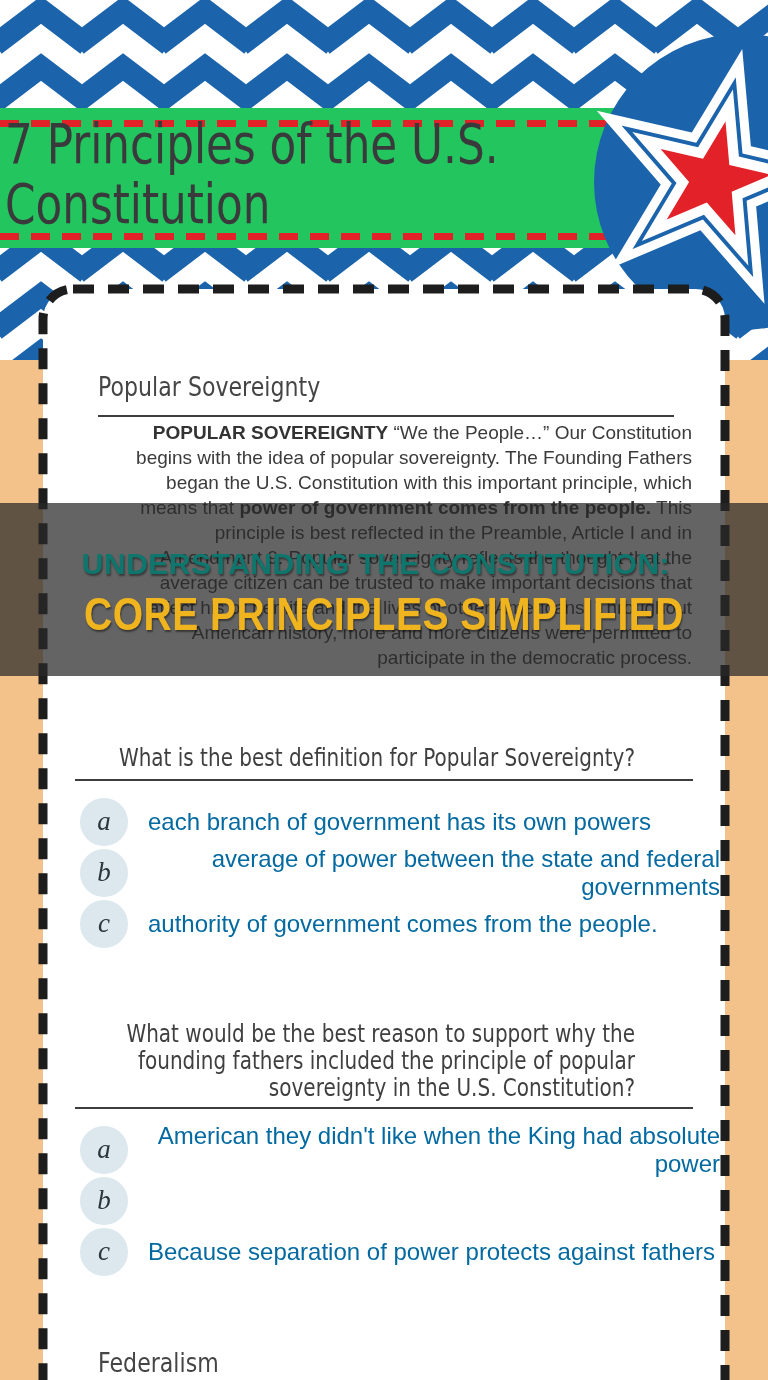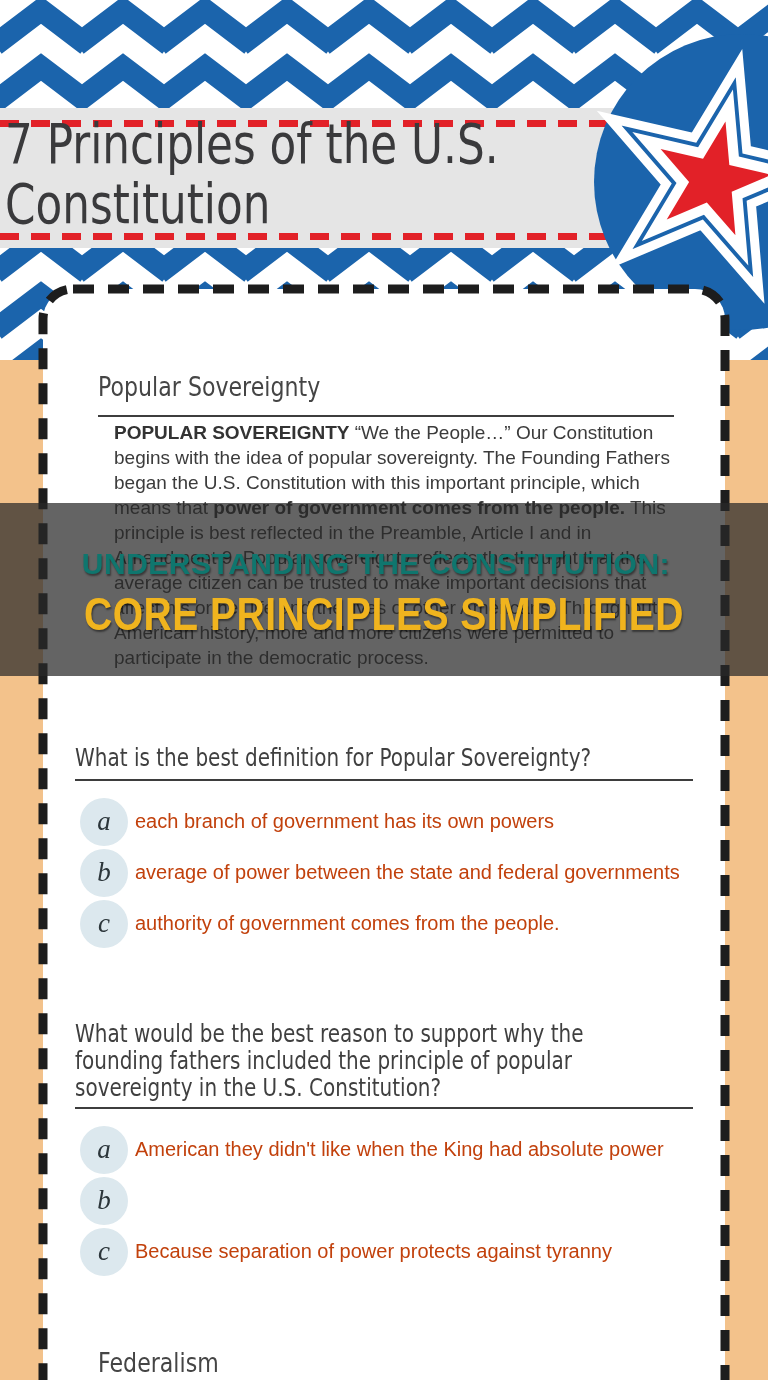--- a/index.html
+++ b/index.html
@@ -4,34 +4,34 @@
 <style>
   html,body{margin:0;padding:0;}
   body{font-family:"Liberation Sans",sans-serif;}
   .page{position:relative;width:768px;height:1380px;overflow:hidden;background:#ffffff;}
 
   
   .chevrons{position:absolute;left:0;top:0;width:768px;height:360px;}
   .orange-bg{position:absolute;left:0;top:360px;width:768px;height:1020px;background:#f3c28b;}
 
   
-  .title-band{position:absolute;left:0;top:108px;width:768px;height:140px;background:#e5e5e5;text-decoration:underline;}
+  .title-band{position:absolute;left:0;top:108px;width:768px;height:140px;background:#22c55e;text-decoration:underline;}
   .red-dash{position:absolute;left:0;width:768px;height:7px;
     background:repeating-linear-gradient(90deg,#e22128 0 19px,transparent 19px 31px);}
   .red-dash.top{top:12px;}
   .red-dash.bottom{top:125px;}
   .main-title{position:absolute;left:5px;top:6px;width:980px;
     font-family:"DejaVu Sans",sans-serif;font-size:56px;line-height:60px;
     color:#3a3a3c;transform:scaleX(0.78);transform-origin:left top;white-space:nowrap;}
 
   
   .star-badge{position:absolute;left:570px;top:20px;width:198px;height:320px;}
 
   
-  .card{position:absolute;left:38px;top:284px;width:692px;height:1096px;}
+  .card{position:absolute;left:38px;top:284px;width:692px;height:1096px;text-align:right;}
   .card svg.border{position:absolute;left:0;top:0;}
   .card-content{position:absolute;left:0;top:0;width:692px;height:1096px;}
 
   .section-heading{position:absolute;left:60px;font-family:"DejaVu Sans",sans-serif;
     font-size:26px;line-height:30px;color:#454545;transform:scaleX(0.85);
     transform-origin:left top;white-space:nowrap;}
   .rule{position:absolute;height:2px;background:#3d3d3d;}
 
   .para{position:absolute;left:76px;top:136px;width:578px;font-size:19px;
     line-height:25px;color:#3b3b3b;}
@@ -39,21 +39,21 @@
 
   .q-heading{position:absolute;left:37px;font-family:"DejaVu Sans",sans-serif;
     font-size:25px;line-height:27px;color:#3f3f3f;transform:scaleX(0.8);
     transform-origin:left top;width:700px;}
 
   .options{position:absolute;left:42px;width:640px;}
   .opt-row{display:flex;align-items:center;height:51px;}
   .opt-circle{width:48px;height:48px;border-radius:50%;background:#dce8ee;
     display:flex;align-items:center;justify-content:center;flex:0 0 48px;
     font-family:"Liberation Serif",serif;font-style:italic;font-size:27px;color:#2c363b;}
-  .opt-text{margin-left:7px;font-size:20px;color:#c2410c;}
+  .opt-text{margin-left:20px;font-size:24px;color:#0369a1;}
 
   
   .banner{position:absolute;left:0;top:503px;width:768px;height:173px;
     background:rgba(40,40,40,0.72);z-index:30;}
   .banner-line1{position:absolute;left:0;top:44px;width:752px;text-align:center;
     font-size:30px;font-weight:bold;color:#0f766e;letter-spacing:0.5px;
     text-shadow:1px 2px 2px rgba(0,0,0,0.45);white-space:nowrap;}
   .banner-line2{position:absolute;left:0;top:84px;width:768px;text-align:center;
     font-size:46px;font-weight:bold;color:#f0b41e;letter-spacing:0.5px;
     transform:scaleX(0.85);transform-origin:center top;
@@ -140,21 +140,21 @@
       <div class="options" style="top:840px;">
         <div class="opt-row">
           <div class="opt-circle">a</div>
           <div class="opt-text">American they didn't like when the King had absolute power</div>
         </div>
         <div class="opt-row">
           <div class="opt-circle">b</div>
         </div>
         <div class="opt-row">
           <div class="opt-circle">c</div>
-          <div class="opt-text">Because separation of power protects against tyranny</div>
+          <div class="opt-text">Because separation of power protects against fathers</div>
         </div>
       </div>
 
       <div class="section-heading" style="top:1064px;">Federalism</div>
     </div>
   </div>
 
   <div class="banner">
     <div class="banner-line1">UNDERSTANDING THE CONSTITUTION:</div>
     <div class="banner-line2">CORE PRINCIPLES SIMPLIFIED</div>

